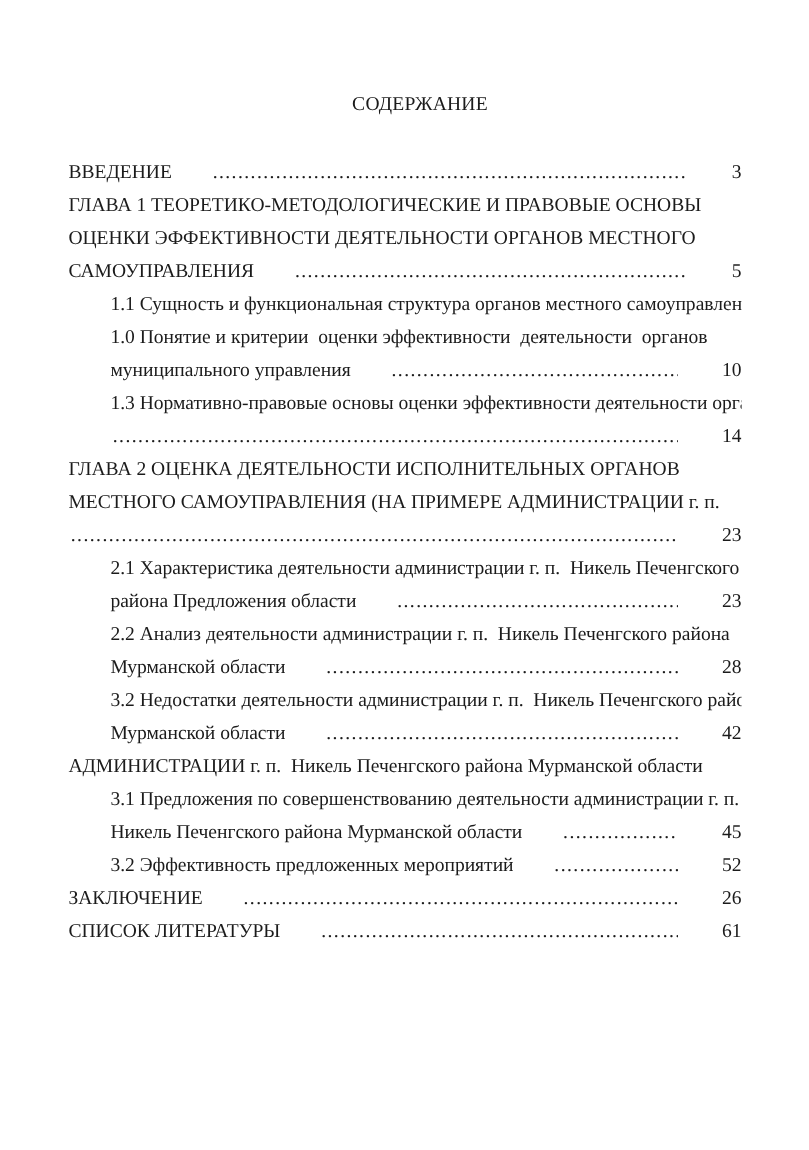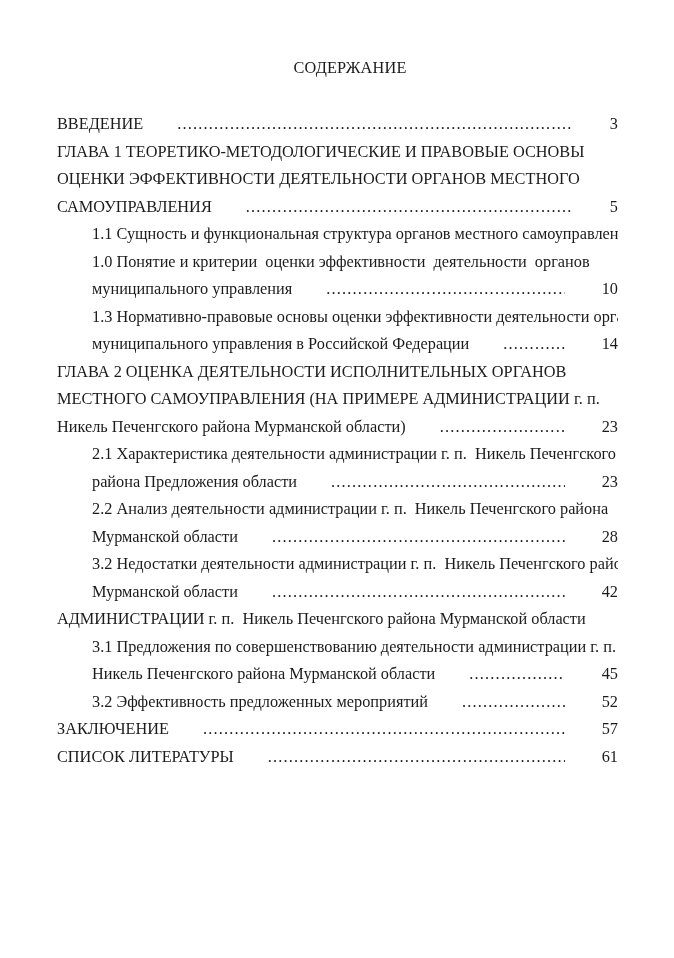--- a/index.html
+++ b/index.html
@@ -12,21 +12,21 @@
     width: 674px;
     height: 958px;
     background: #ffffff;
     overflow: hidden;
     font-family: "Liberation Serif", "DejaVu Serif", serif;
     font-size: 16.3px;
     color: #1b1b1b;
     box-sizing: border-box;
   }
   .doc-title {
-    margin-top: 54px;
+    margin-top: 73px;
     line-height: 27.5px;
     text-align: center;
     text-indent: 26px; 
     letter-spacing: 0.2px;
   }
   .toc-list {
     margin-top: 28.5px;
     margin-left: 57px;
     margin-right: 56px;
   }
@@ -93,32 +93,30 @@
       </div>
       <div class="toc-line indent">
         <span class="toc-text">муниципального управления</span>
         <span class="leader"></span>
         <span class="page-num">10</span>
       </div>
       <div class="toc-line indent">
         <span class="toc-text">1.3 Нормативно-правовые основы оценки эффективности деятельности органов</span>
       </div>
       <div class="toc-line indent">
-        <span class="toc-text">муниципального управления в Российской Федерации</span>
         <span class="leader"></span>
         <span class="page-num">14</span>
       </div>
       <div class="toc-line">
         <span class="toc-text">ГЛАВА 2 ОЦЕНКА ДЕЯТЕЛЬНОСТИ ИСПОЛНИТЕЛЬНЫХ ОРГАНОВ</span>
       </div>
       <div class="toc-line">
         <span class="toc-text">МЕСТНОГО САМОУПРАВЛЕНИЯ (НА ПРИМЕРЕ АДМИНИСТРАЦИИ г. п.</span>
       </div>
       <div class="toc-line">
-        <span class="toc-text">Никель Печенгского района Мурманской области)</span>
         <span class="leader"></span>
         <span class="page-num">23</span>
       </div>
       <div class="toc-line indent">
         <span class="toc-text">2.1 Характеристика деятельности администрации г. п.  Никель Печенгского</span>
       </div>
       <div class="toc-line indent">
         <span class="toc-text">района Предложения области</span>
         <span class="leader"></span>
         <span class="page-num">23</span>
@@ -153,21 +151,21 @@
         <span class="page-num">45</span>
       </div>
       <div class="toc-line indent">
         <span class="toc-text">3.2 Эффективность предложенных мероприятий</span>
         <span class="leader"></span>
         <span class="page-num">52</span>
       </div>
       <div class="toc-line">
         <span class="toc-text">ЗАКЛЮЧЕНИЕ</span>
         <span class="leader"></span>
-        <span class="page-num">57</span>
+        <span class="page-num">26</span>
       </div>
       <div class="toc-line">
         <span class="toc-text">СПИСОК ЛИТЕРАТУРЫ</span>
         <span class="leader"></span>
         <span class="page-num">61</span>
       </div>
     </div>
 </div>
 
 </body></html>

